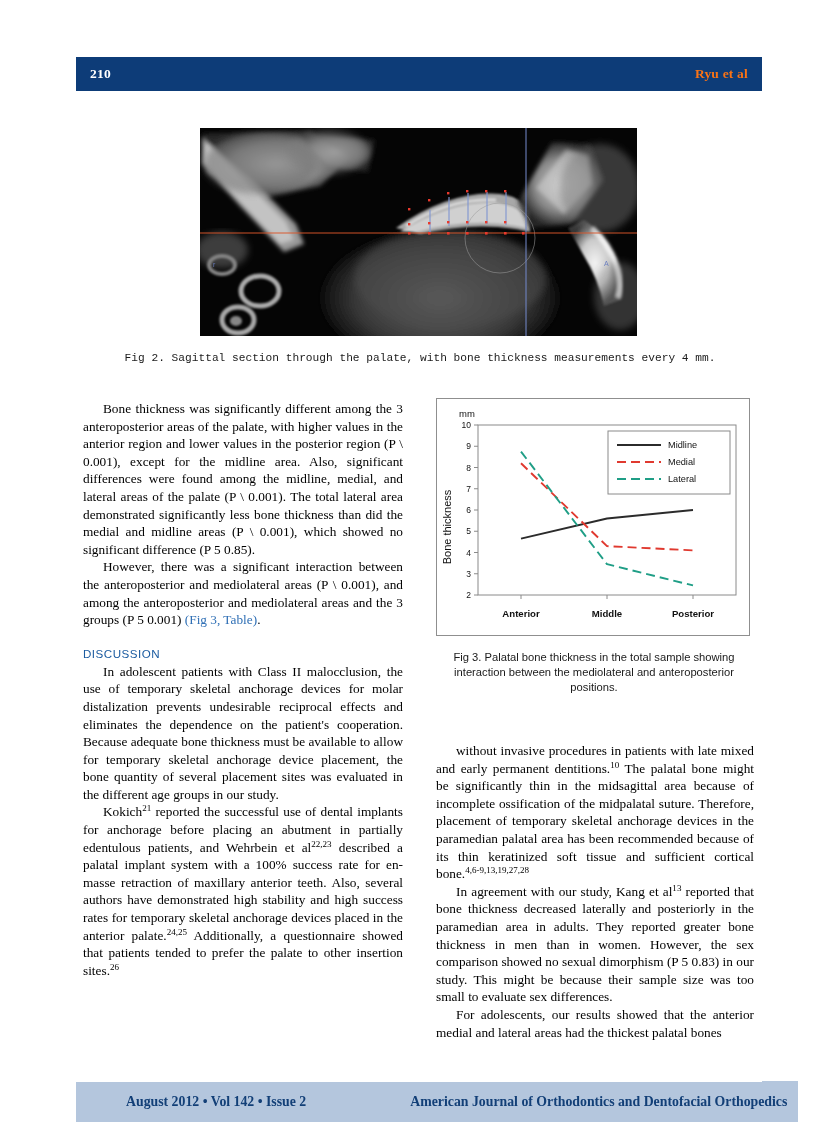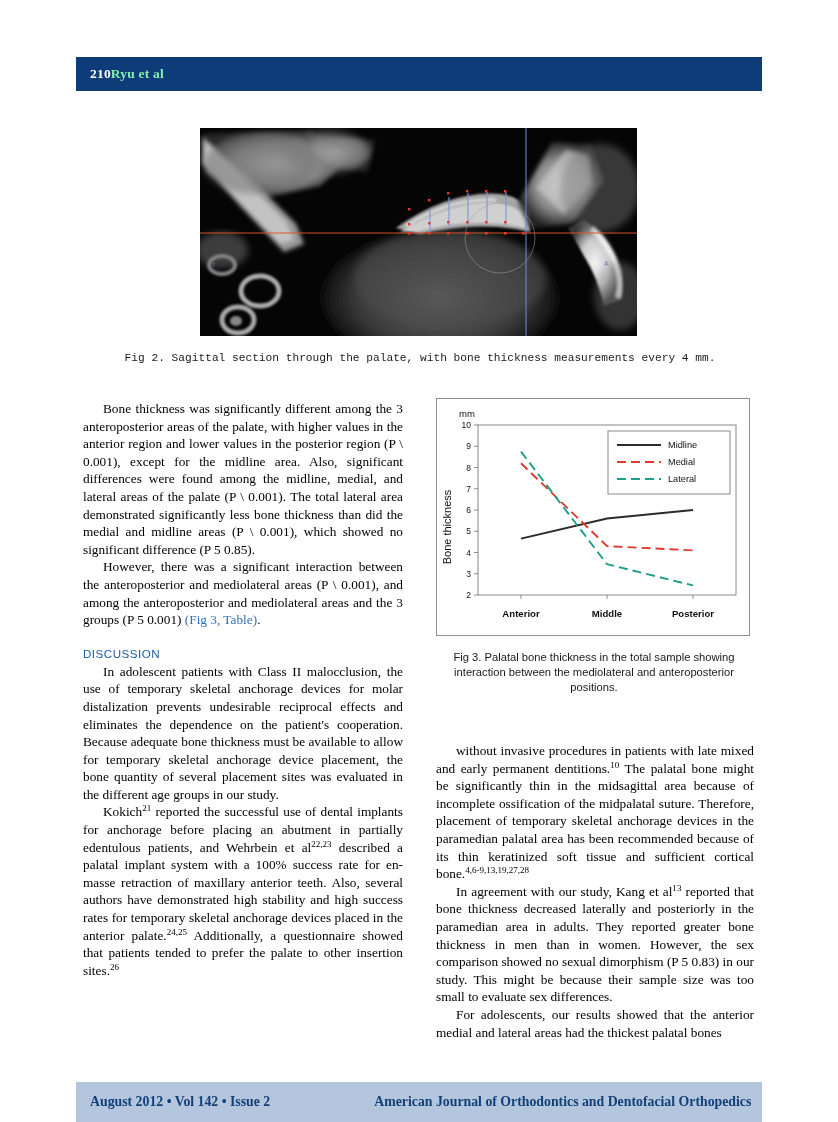--- a/index.html
+++ b/index.html
@@ -19,31 +19,32 @@
   
   .page-header {
     position: absolute;
     left: 76px;
     top: 57px;
     width: 686px;
     height: 34px;
     background: #0d3c78;
     display: flex;
     align-items: center;
+    justify-content: space-between;
     padding: 0 14px;
     box-sizing: border-box;
   }
   .page-header .num {
     color: #ffffff;
     font-size: 13.5px;
     font-weight: bold;
     letter-spacing: .2px;
   }
   .page-header .authors {
-    color: #86efac;
+    color: #f97316;
     font-size: 13.5px;
     font-weight: bold;
     letter-spacing: .2px;
   }
 
   
   .fig2-wrap {
     position: absolute;
     left: 200px;
     top: 128px;
@@ -135,20 +136,21 @@
   
   .page-footer {
     position: absolute;
     left: 76px;
     top: 1081px;
     width: 686px;
     height: 41px;
     background: #b4c6dd;
     display: flex;
     align-items: center;
+    padding-left: 36px;
   }
   .page-footer .issue {
     color: #123f77;
     font-size: 13.8px;
     font-weight: bold;
     margin-left: 14px;
   }
   .page-footer .journal {
     color: #123f77;
     font-size: 13.8px;

